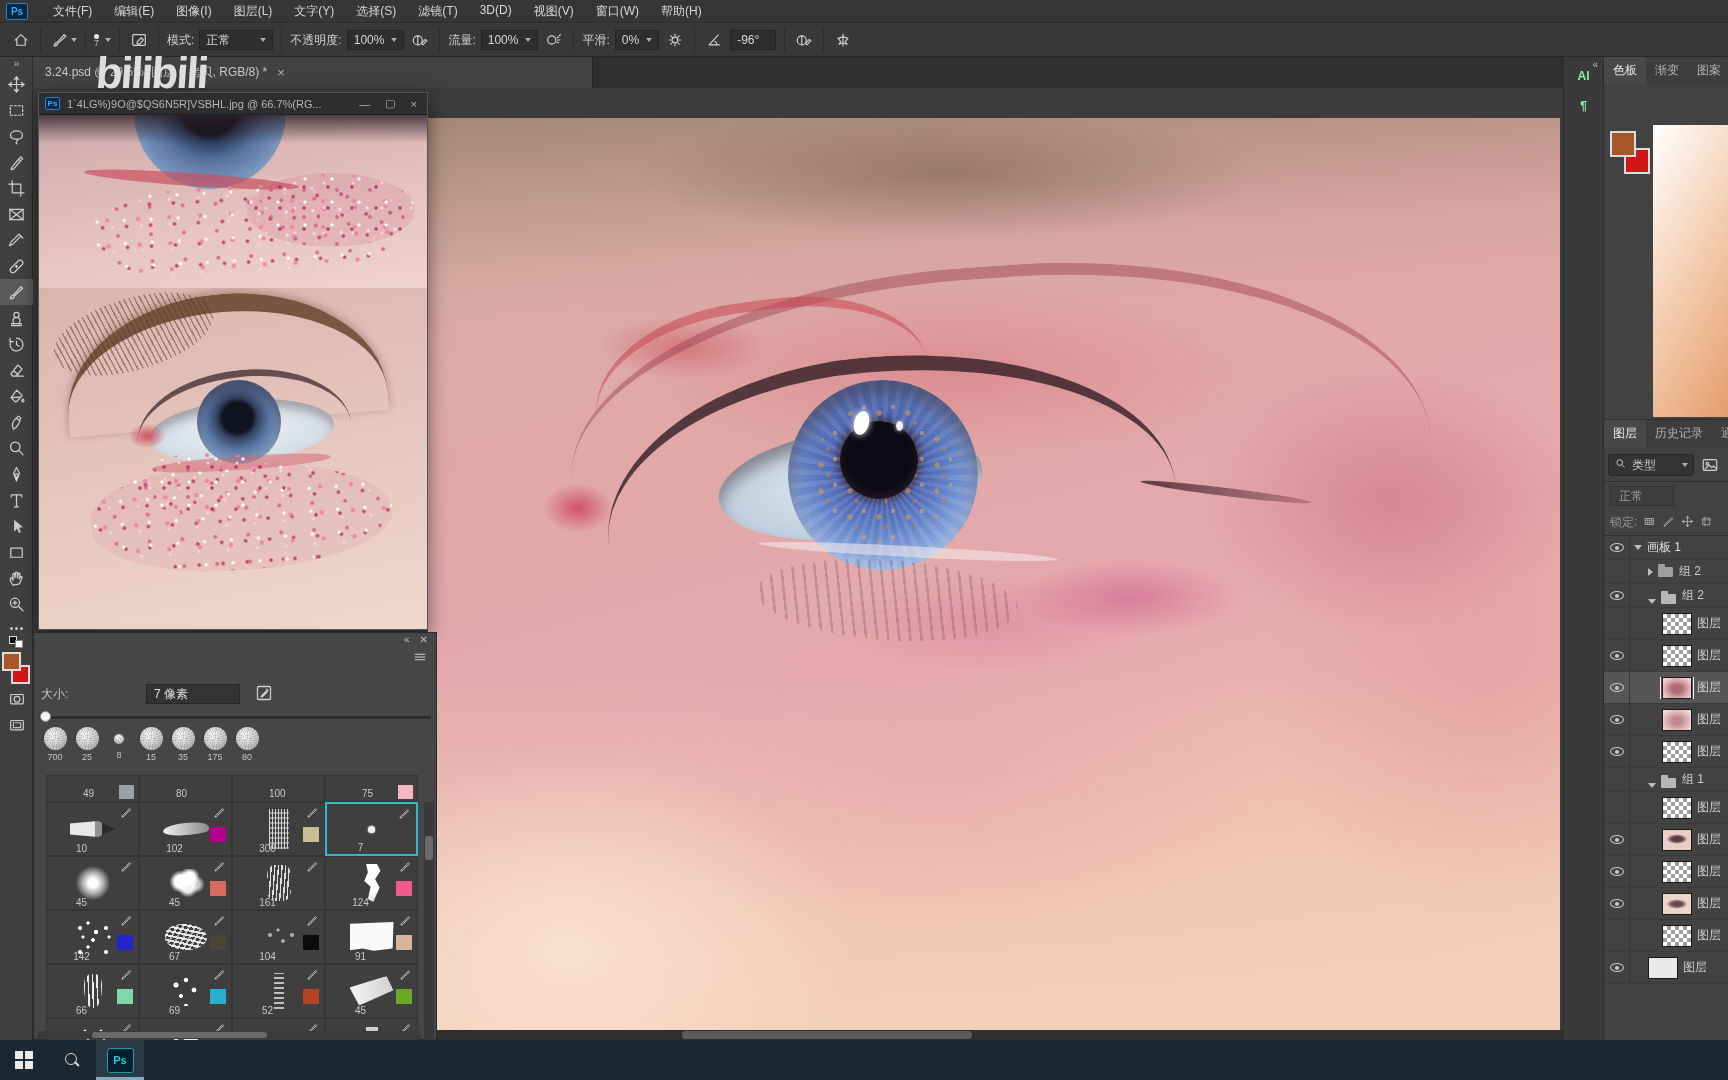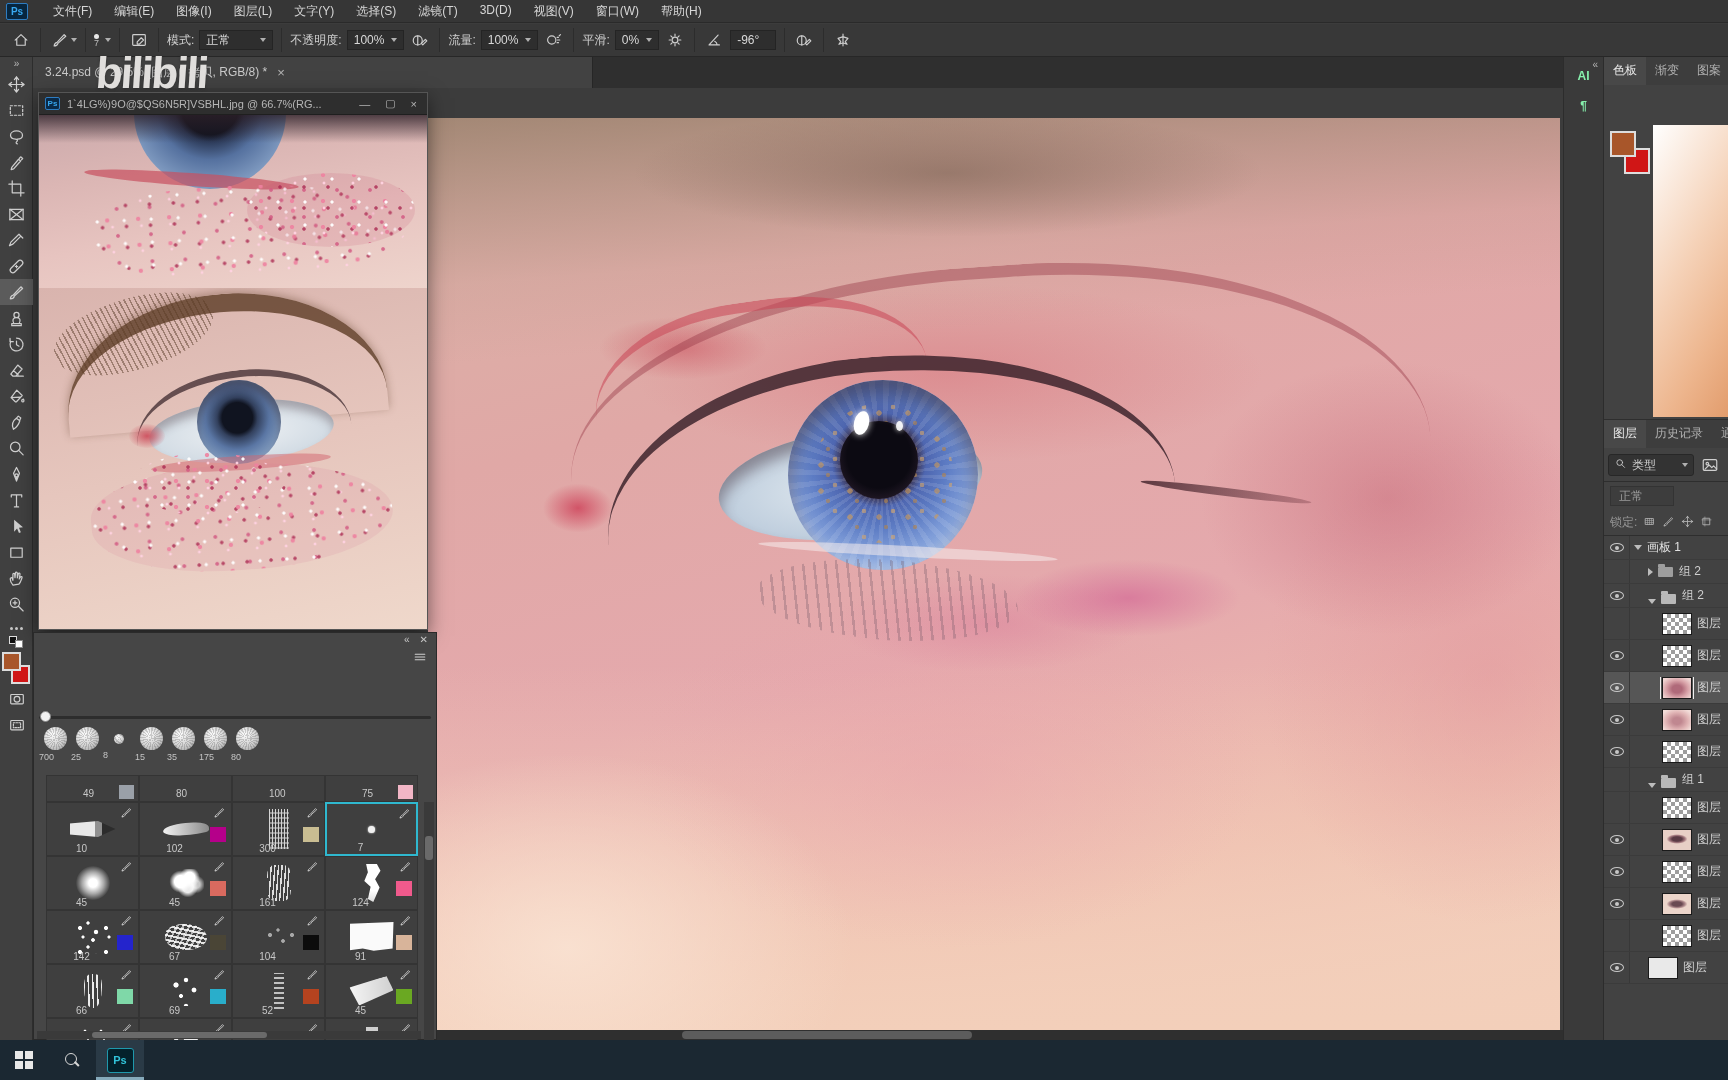--- a/index.html
+++ b/index.html
@@ -114,21 +114,21 @@
   .bp-tab{padding:5px 12px;color:#b0b0b0;font-size:12px;}
   .bp-tab.active{background:#525252;color:#e8e8e8;border-radius:3px 3px 0 0;}
   .bp-burger{position:absolute;right:8px;top:16px;}
   .bp-size-row{position:absolute;left:7px;top:50px;width:390px;height:22px;display:flex;align-items:center;}
   .bp-size-label{color:#c8c8c8;width:105px;}
   .bp-size-field{width:94px;height:20px;background:#333;border:1px solid #272727;color:#ddd;display:flex;align-items:center;padding:0 7px;}
   .bp-size-btn{margin-left:14px;}
   .bp-slider{position:absolute;left:5px;top:83px;width:392px;height:3px;background:#2d2d2d;border-radius:2px;}
   .bp-knob{position:absolute;left:1px;top:-5px;width:11px;height:11px;border-radius:50%;background:#f2f2f2;border:1px solid #8a8a8a;}
   .bp-presets{position:absolute;left:5px;top:94px;width:230px;height:46px;display:flex;}
-  .bp-preset{width:32px;}
+  .bp-preset{width:32px;text-align:center;}
   .preset-thumb{width:23px;height:23px;margin:0 auto;border-radius:50%;background:repeating-conic-gradient(rgba(60,60,60,.22) 0 8deg, rgba(0,0,0,0) 8deg 17deg),radial-gradient(circle at 38% 32%,#fdfdfd,#cfcfcf 55%,#9a9a9a);}
   .preset-thumb.small{width:10px;height:10px;margin:7px auto 6px;}
   .bp-preset .num{font-size:9px;color:#c4c4c4;margin-top:2px;}
   .partial-row{position:absolute;left:12px;top:142px;width:374px;height:27px;display:flex;}
   .pcell{position:relative;width:93px;height:27px;background:#3f3f3f;border:1px solid #343434;}
   .pcell .num{position:absolute;left:36px;bottom:2px;font-size:10px;color:#c8c8c8;}
   .pcell .chip{position:absolute;right:4px;bottom:2px;width:15px;height:14px;}
   .brush-grid{position:absolute;left:12px;top:169px;width:374px;height:254px;overflow:hidden;}
   .grow{display:flex;}
   .cell{position:relative;width:93px;height:54px;background:#3f3f3f;border:1px solid #343434;display:flex;align-items:center;justify-content:center;}
@@ -549,20 +549,30 @@
   </div>
 
   <div class="brush-panel">
     <div class="bp-head">
       <span>«</span>
       <span>✕</span>
     </div>
     <span class="bp-burger" id="bp-burger"><svg viewBox="0 0 20 20" width="16" height="16" fill="none" stroke="#cfcfcf" stroke-width="1.3" stroke-linecap="round" stroke-linejoin="round">
           <path d="M4 6.5h12M4 10h12M4 13.5h12"></path>
         </svg></span>
+    <div class="bp-size-row">
+      <span class="bp-size-label">大小:</span>
+      <div class="bp-size-field">
+          <span>7 像素</span>
+        </div>
+      <span class="bp-size-btn" id="bp-newbrush"><svg viewBox="0 0 20 20" width="20" height="20" fill="none" stroke="#cfcfcf" stroke-width="1.3" stroke-linecap="round" stroke-linejoin="round">
+            <rect x="3.5" y="3.5" width="13" height="13" rx="1"></rect>
+            <path d="M7 13.5 13.5 7l-.9 2.6-4.3 4.3zM12.6 6.1l1.3 1.3"></path>
+          </svg></span>
+    </div>
     <div class="bp-slider">
         <div class="bp-knob"></div>
       </div>
     <div class="bp-presets" id="bp-presets">
         <div class="bp-preset">
           <div class="preset-thumb"></div>
           <div class="num">700</div>
         </div>
         <div class="bp-preset">
           <div class="preset-thumb"></div>

